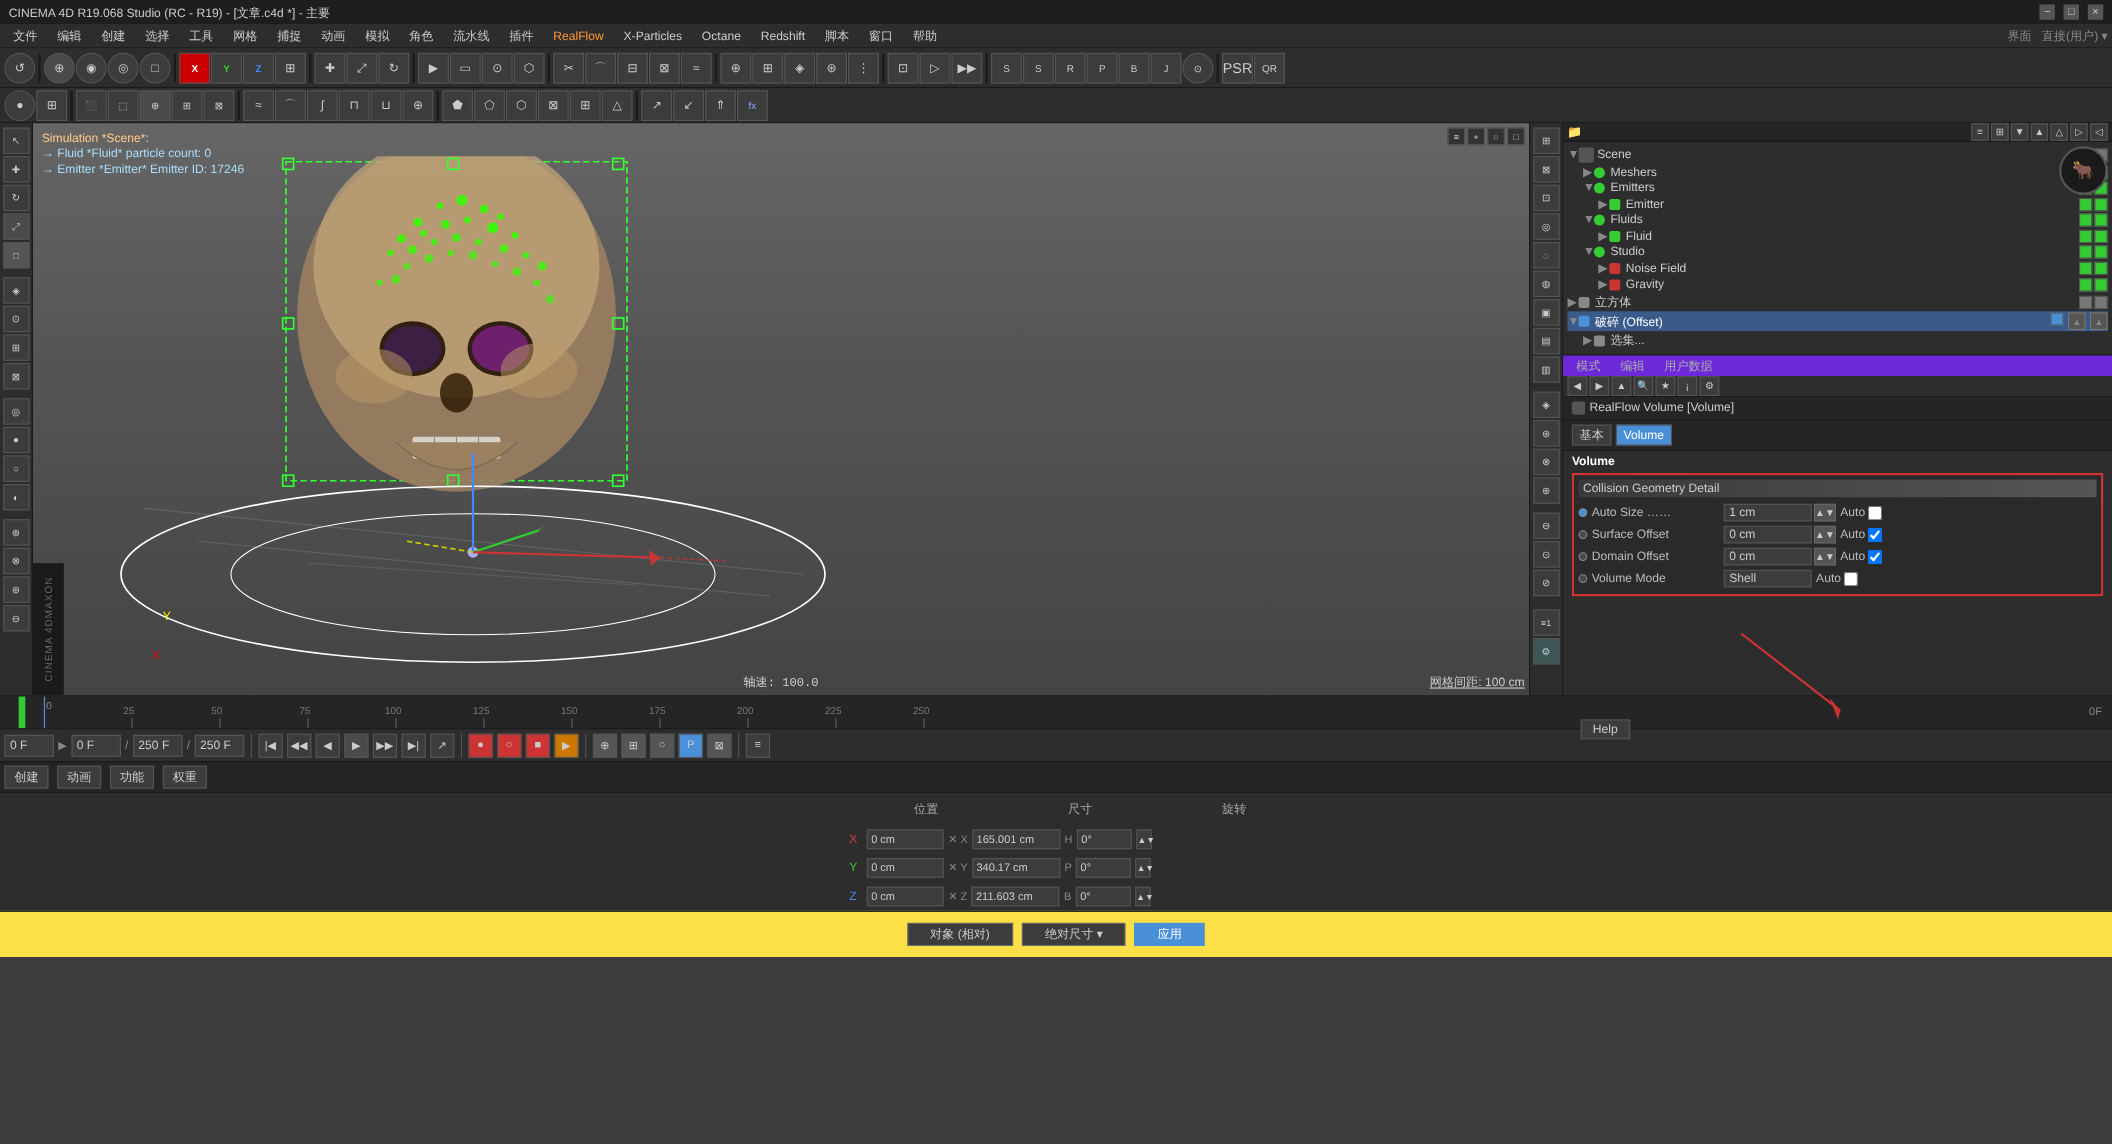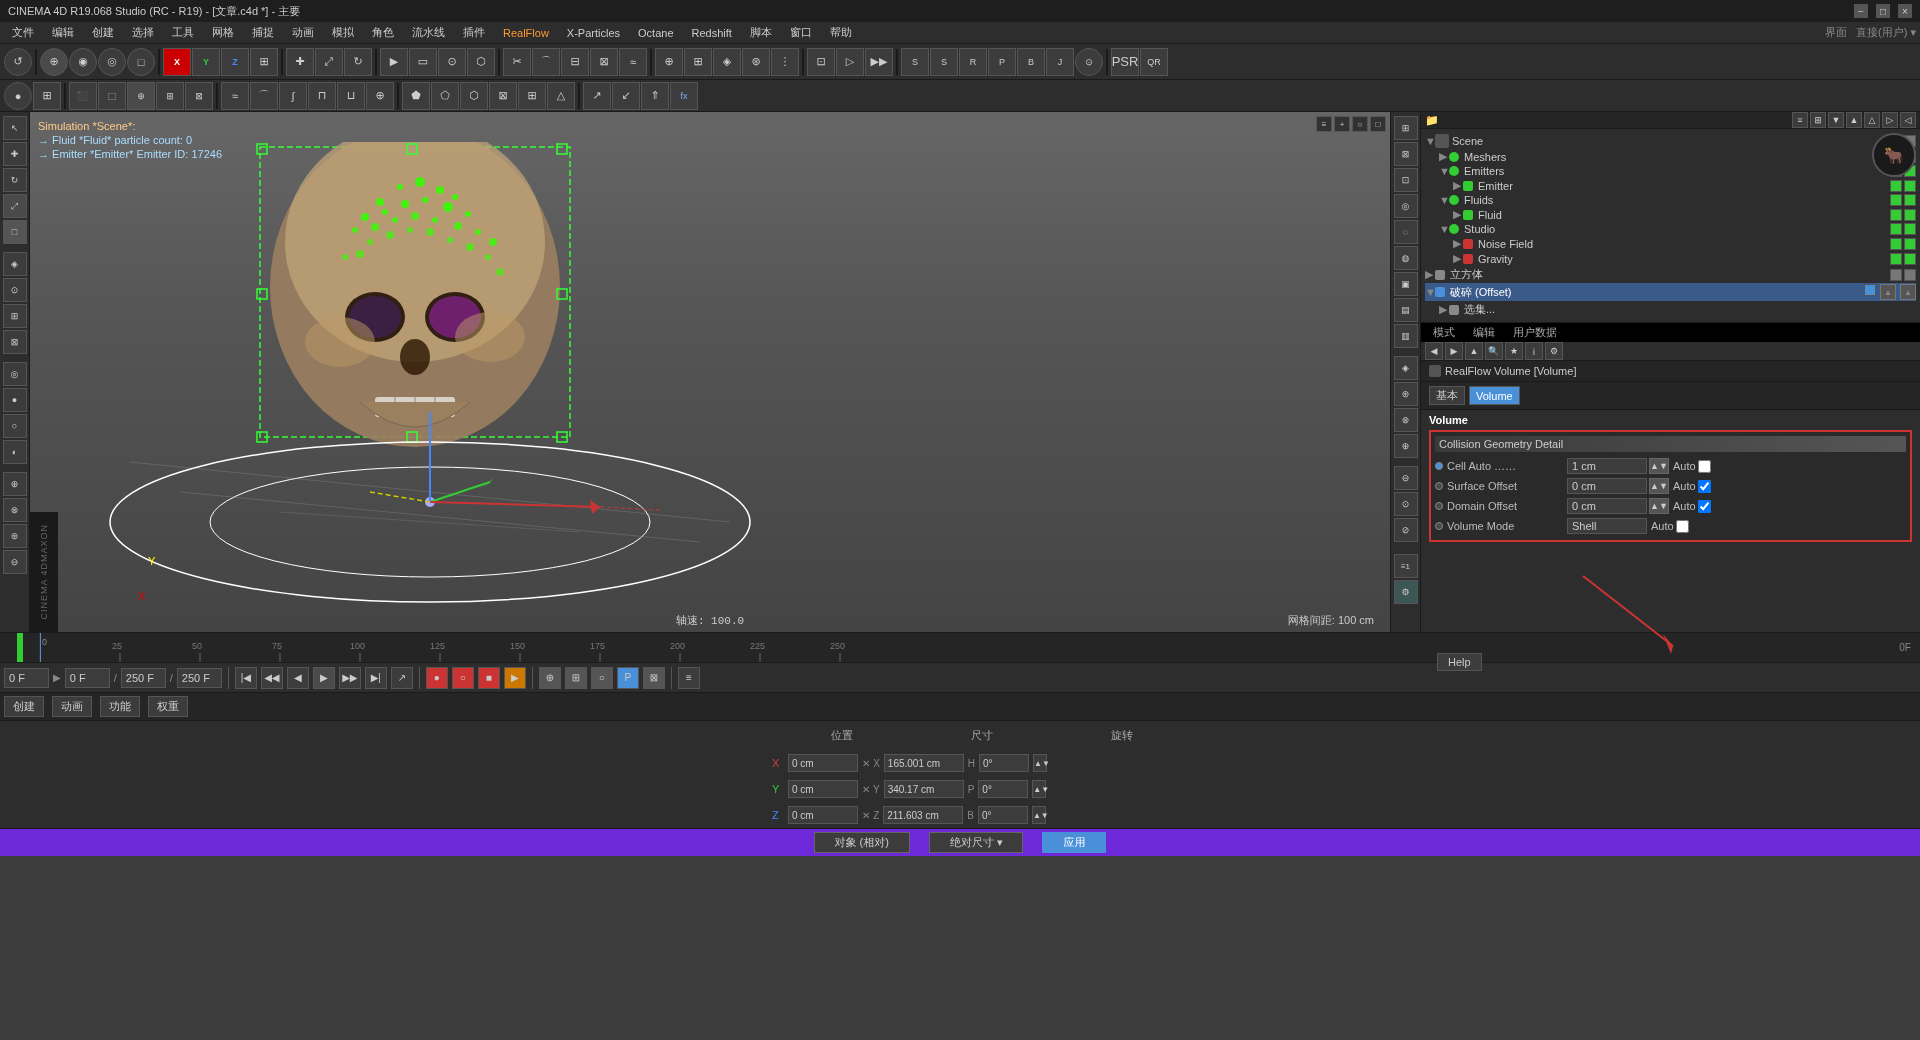--- a/index.html
+++ b/index.html
@@ -57,21 +57,21 @@
     .tree-item { display: flex; align-items: center; padding: 1px 0; cursor: pointer; }
     .tree-arrow { display: inline-block; width: 10px; color: #888; }
     .tree-icon { display: inline-block; width: 14px; height: 14px; margin-right: 3px; border-radius: 2px; }
     .tree-label { color: #ccc; }
     .tree-checks { margin-left: auto; display: flex; gap: 2px; }
     .tree-check { width: 12px; height: 12px; border: 1px solid #555; background: #3c3c3c; }
     .logo-circle { width: 44px; height: 44px; border-radius: 50%; background: #1a1a1a; border: 2px solid #555; display: flex; align-items: center; justify-content: center; color: #888; font-size: 8px; }
 
     
     .right-panel-bottom { flex: 1; display: flex; flex-direction: column; }
-    .props-tabs { height: 24px; background: #000000; display: flex; align-items: center; padding: 0 4px; gap: 2px; }
+    .props-tabs { height: 24px; background: #6d28d9; display: flex; align-items: center; padding: 0 4px; gap: 2px; }
     .props-tab { padding: 2px 8px; font-size: 11px; color: #aaa; cursor: pointer; }
 
     .props-nav { height: 24px; background: #2d2d2d; display: flex; align-items: center; padding: 0 4px; justify-content: space-between; border-bottom: 1px solid #1a1a1a; }
     .props-nav-btns { display: flex; gap: 2px; }
     .props-nav-btn { width: 18px; height: 18px; background: #3c3c3c; border: 1px solid #555; color: #ccc; cursor: pointer; display: flex; align-items: center; justify-content: center; font-size: 9px; }
 
     .props-header { padding: 4px 8px; background: #252525; color: #ccc; font-size: 11px; border-bottom: 1px solid #1a1a1a; display: flex; gap: 4px; align-items: center; }
     .props-title-btn { padding: 1px 6px; background: #3c3c3c; border: 1px solid #555; color: #ccc; font-size: 11px; cursor: pointer; }
     .props-title-btn.active { background: #4a90d9; color: #fff; }
 
@@ -102,21 +102,21 @@
     .transport-btn { width: 22px; height: 22px; background: #3c3c3c; border: 1px solid #555; color: #ccc; font-size: 10px; cursor: pointer; display: flex; align-items: center; justify-content: center; }
     .transport-btn.red { background: #cc3333; }
     .transport-btn.orange { background: #cc7700; }
     .transport-sep { width: 1px; height: 22px; background: #555; margin: 0 2px; }
 
     
     .keying-bar { height: 28px; background: #252525; display: flex; align-items: center; padding: 0 4px; gap: 8px; border-top: 1px solid #1a1a1a; font-size: 11px; color: #ccc; }
     .keying-btn { padding: 2px 8px; background: #3c3c3c; border: 1px solid #555; color: #ccc; cursor: pointer; font-size: 11px; }
 
     
-    .apply-bar { height: 28px; background: #6d28d9; display: flex; align-items: center; justify-content: center; padding: 0 8px; gap: 19px; border-top: 1px solid #1a1a1a; }
+    .apply-bar { height: 42px; background: #fde047; display: flex; align-items: center; justify-content: center; padding: 0 8px; gap: 8px; border-top: 1px solid #1a1a1a; }
     .apply-btn { padding: 2px 20px; background: #3c3c3c; border: 1px solid #666; color: #ccc; font-size: 11px; cursor: pointer; }
 
     
     .scene-top-bar { height: 22px; background: #252525; display: flex; align-items: center; padding: 0 4px; gap: 2px; border-bottom: 1px solid #1a1a1a; }
     .scene-top-btn { width: 16px; height: 16px; font-size: 9px; background: #3c3c3c; border: 1px solid #555; color: #ccc; cursor: pointer; display: flex; align-items: center; justify-content: center; }
 
     .viewport-corner-btns { position: absolute; top: 4px; right: 4px; display: flex; gap: 2px; }
     .vc-btn { width: 16px; height: 16px; background: rgba(0,0,0,0.5); border: 1px solid #555; color: #ccc; font-size: 8px; cursor: pointer; display: flex; align-items: center; justify-content: center; }
 
     
@@ -381,21 +381,21 @@
 
           <line x1="350" y1="140" x2="350" y2="50" stroke="#4488ff" stroke-width="2"></line>
 
           <line x1="350" y1="140" x2="290" y2="130" stroke="#cccc00" stroke-width="1.5" stroke-dasharray="5,3"></line>
         </svg>
 
         <div style="position:absolute;bottom:65px;left:118px;color:#ffff00;font-size:11px;">Y</div>
         <div style="position:absolute;bottom:30px;left:108px;color:#dd0000;font-size:11px;">X</div>
 
         <div style="position:absolute;bottom:4px;left:50%;transform:translateX(-50%);color:#ccc;font-size:11px;font-family:Liberation Mono, monospace;">轴速: 100.0</div>
-        <div style="position:absolute;bottom:4px;right:16px;color:#ccc;font-size:11px;">网格间距: 100 cm</div>
+        <div style="position:absolute;bottom:4px;right:4px;color:#ccc;font-size:11px;text-decoration:underline;">网格间距: 100 cm</div>
 
         <div class="maxon-watermark" style="position:absolute;left:0;bottom:0;">
           <span class="maxon-text">MAXON</span>
           <span class="maxon-text">CINEMA 4D</span>
         </div>
       </div>
     </div>
   </div>
 
   <div class="right-toolbar">
@@ -596,21 +596,21 @@
 
       <div class="props-section">
         <div class="props-section-title">Volume</div>
 
         
         <div class="props-group">
           <div class="props-group-title">Collision Geometry Detail</div>
 
           <div class="props-row">
             <span class="props-dot active"></span>
-            <span class="props-label">Cell Auto ……</span>
+            <span class="props-label">Auto Size ……</span>
             <input type="text" class="props-input" value="1 cm" style="">
             <span style="width:20px;height:16px;background:#555;border:1px solid #666;display:inline-flex;align-items:center;justify-content:center;font-size:9px;cursor:pointer;margin-left:2px;">▲▼</span>
             <span class="props-auto-label">Auto</span>
             <input type="checkbox" class="props-checkbox" style="">
           </div>
 
           <div class="props-row">
             <span class="props-dot"></span>
             <span class="props-label">Surface Offset</span>
             <input type="text" class="props-input" value="0 cm" style="">

